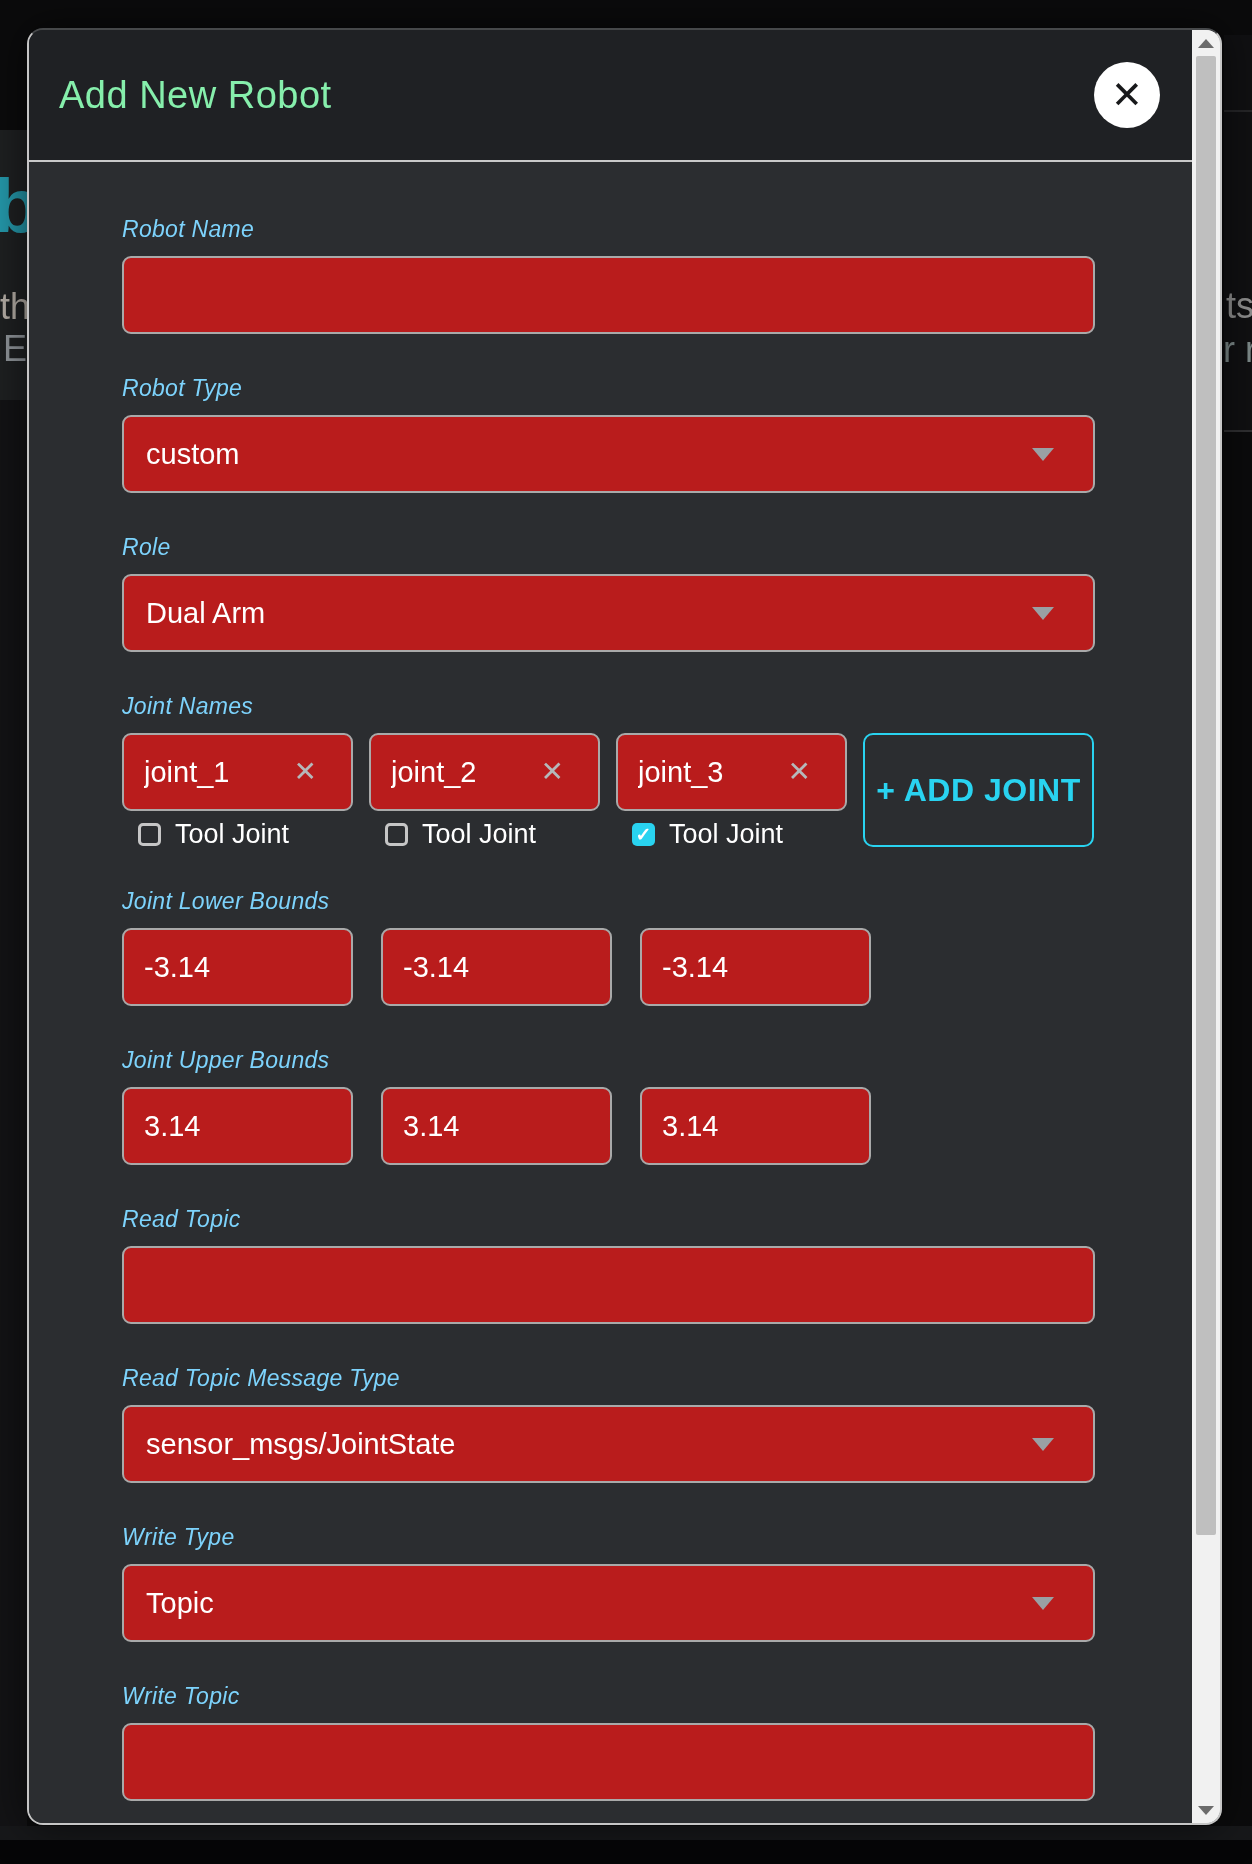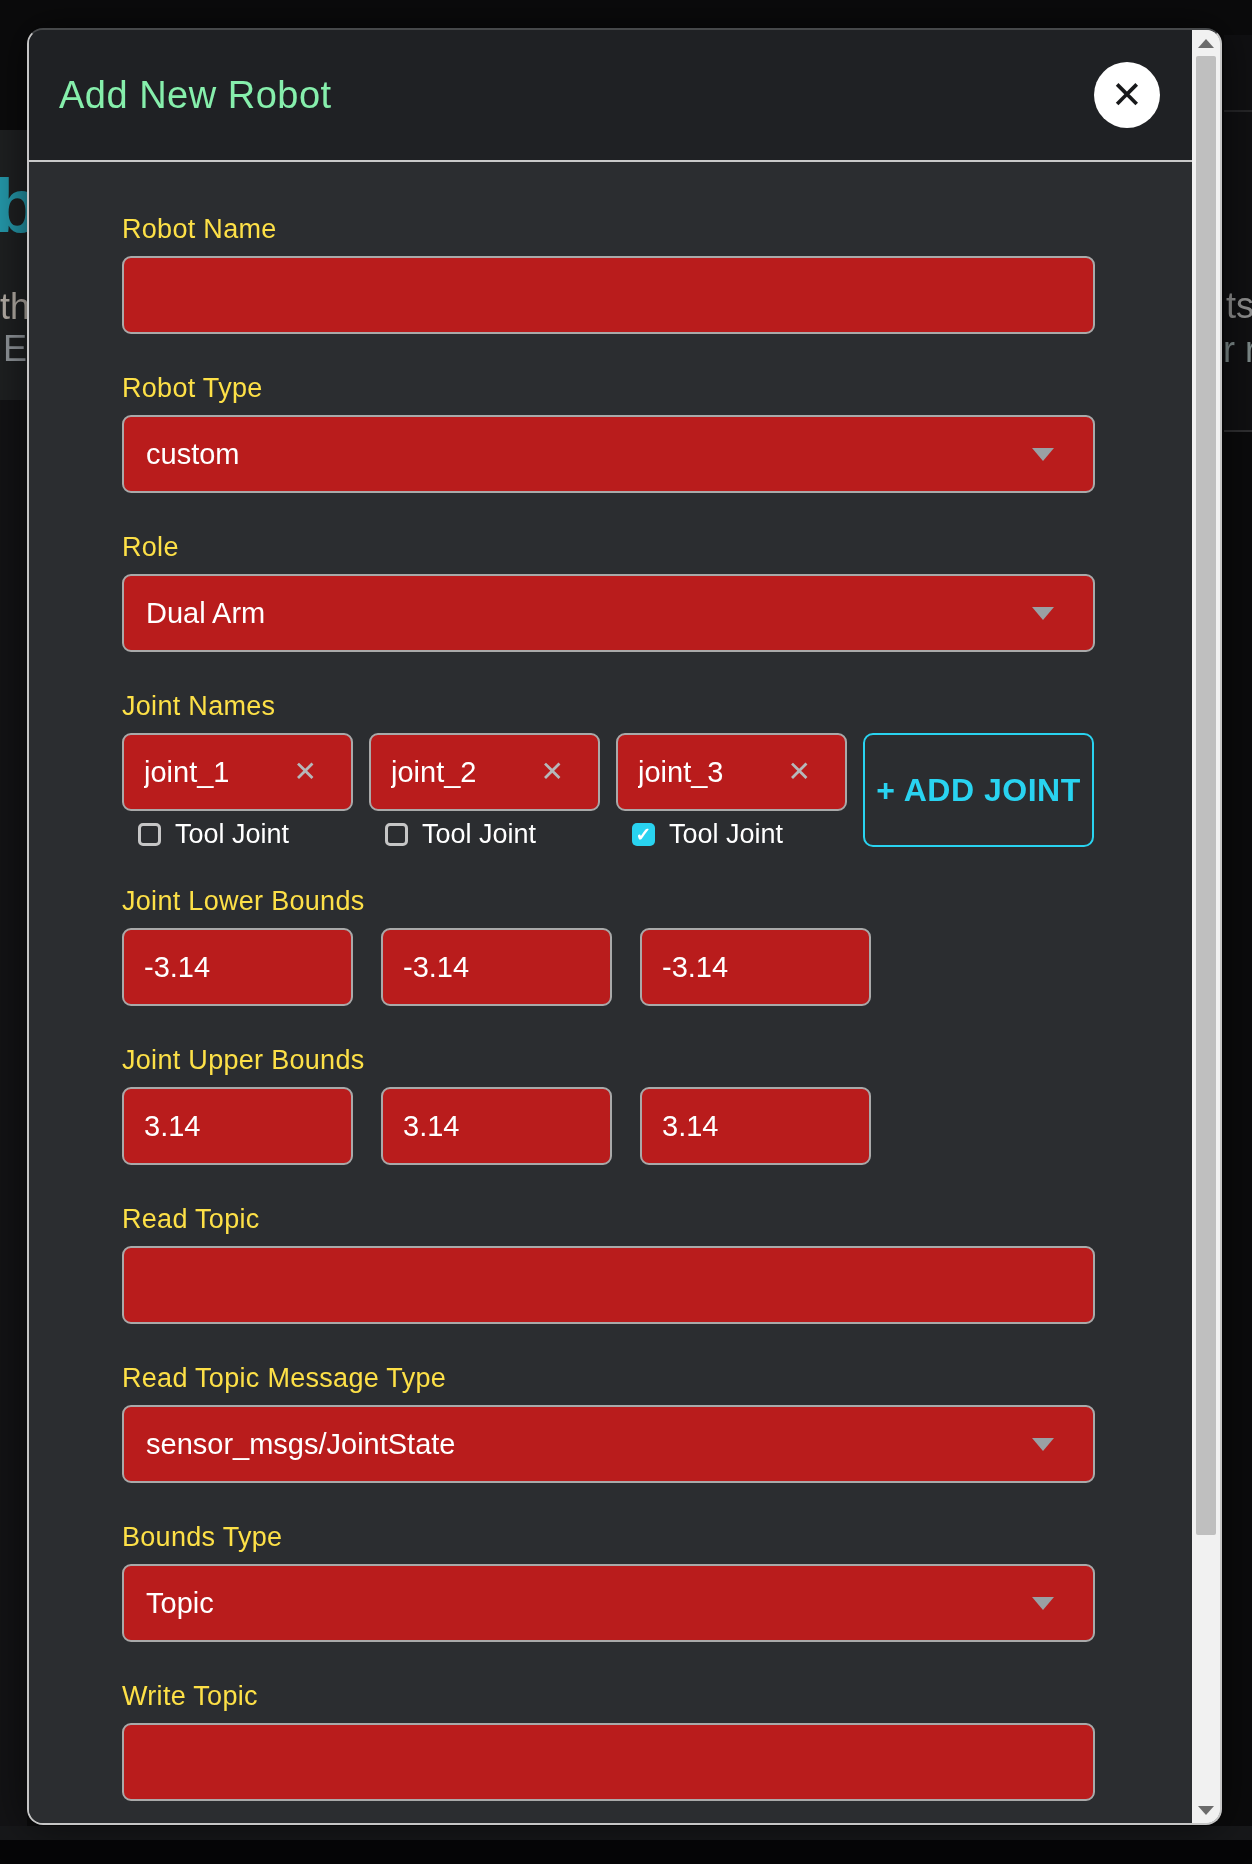--- a/index.html
+++ b/index.html
@@ -22,22 +22,22 @@
                   padding:0 32px 0 30px; }
   .modal-title { color:#86efac; font-size:38px; font-weight:500; letter-spacing:.5px; }
   .close-btn { margin-left:auto; width:66px; height:66px; border-radius:50%;
                background:#ffffff; border:none; display:flex; align-items:center;
                justify-content:center; cursor:pointer; }
   .close-btn span { font-size:38px; color:#17181a; line-height:1; }
 
   .modal-body { flex:1 1 auto; background:#2b2d30; padding:54px 97px 0 93px; }
 
   .field-group { margin-bottom:41px; }
-  .field-label { color:#fde047; font-size:27px; letter-spacing:.3px;
-                 margin-bottom:14px; line-height:26px; }
+  .field-label { color:#7dd3fc; font-size:23px; letter-spacing:.3px;
+                 margin-bottom:14px; line-height:26px;font-style:italic; }
 
   .text-input, .select-box, .small-input, .joint-box {
       background:#b91c1c; border:2px solid #a9a9a9; border-radius:9px;
       height:78px; color:#ffffff; font-size:29px;
       font-family:"Liberation Sans", sans-serif; }
   .text-input { width:100%; padding:0 22px; outline:none; }
   .select-box { width:100%; position:relative; display:flex; align-items:center;
                 padding:0 60px 0 22px; cursor:pointer; }
   .caret { position:absolute; right:39px; top:50%; margin-top:-6px; width:0; height:0;
            border-left:11px solid transparent; border-right:11px solid transparent;
@@ -198,21 +198,21 @@
 
       <div class="field-group">
         <div class="field-label">Read Topic Message Type</div>
         <div class="select-box">
           <span>sensor_msgs/JointState</span>
           <i class="caret"></i>
         </div>
       </div>
 
       <div class="field-group">
-        <div class="field-label">Bounds Type</div>
+        <div class="field-label">Write Type</div>
         <div class="select-box">
           <span>Topic</span>
           <i class="caret"></i>
         </div>
       </div>
 
       <div class="field-group">
         <div class="field-label">Write Topic</div>
         <input class="text-input" type="text" value="" style="">
       </div>

